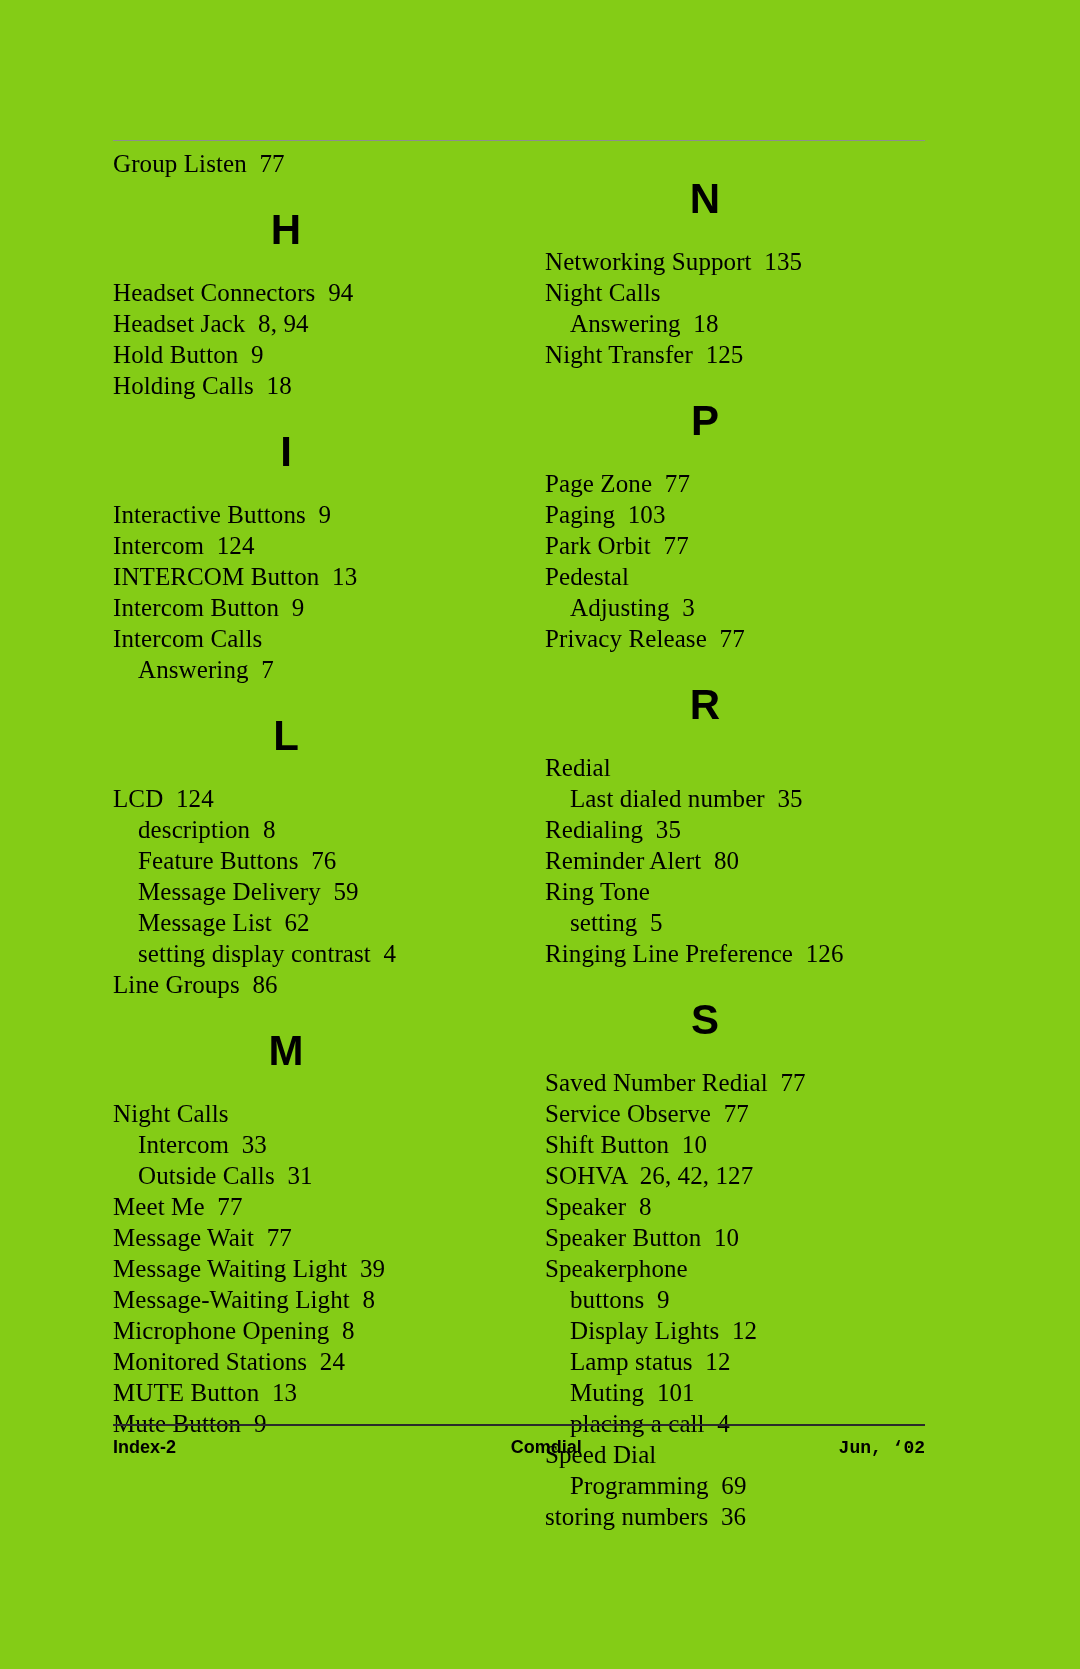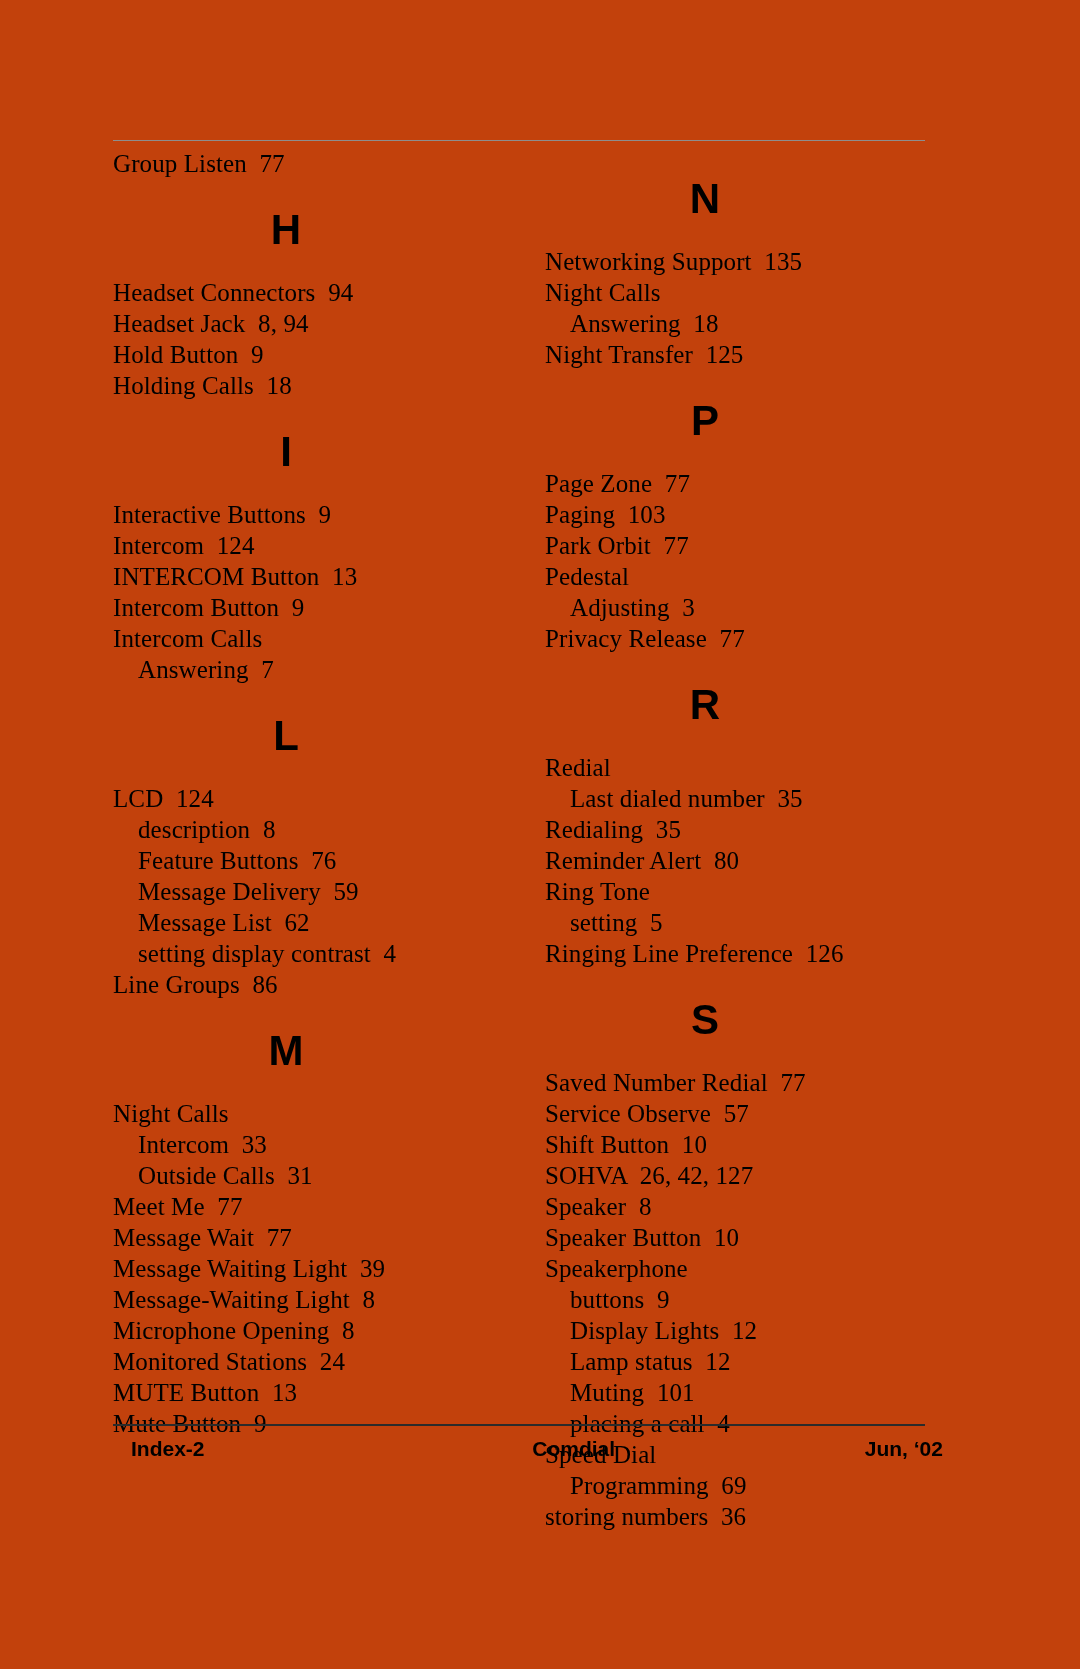--- a/index.html
+++ b/index.html
@@ -4,21 +4,21 @@
 <style>
   html, body {
     margin: 0;
     padding: 0;
     background: #ffffff;
   }
   .page {
     position: relative;
     width: 1080px;
     height: 1669px;
-    background: #c2410c;
+    background: #84cc16;
     overflow: hidden;
     font-family: "Liberation Serif", "DejaVu Serif", serif;
     color: #000000;
   }
   .rule {
     position: absolute;
     left: 113px;
     width: 812px;
     height: 1px;
     background: #8e8e8e;
@@ -68,26 +68,25 @@
     position: absolute;
     left: 113px;
     top: 1437px;
     width: 812px;
     display: flex;
     flex-direction: row;
     justify-content: space-between;
     align-items: baseline;
     font-family: "Liberation Sans", "DejaVu Sans", sans-serif;
     font-weight: bold;
-    font-size: 21px;
+    font-size: 18px;
     color: #000000;
-    margin-left: 18px;
   }
   .footer-center { flex: 0 0 auto; margin-left: 78px; }
-  .footer-right { text-align: center; }
+  .footer-right { text-align: center; font-family: Liberation Mono, monospace; }
 </style>
 </head>
 <body>
 
 <div class="page">
 
   <div class="rule rule-top"></div>
 
   <div class="columns">
     <div class="col col-left">
@@ -141,21 +140,21 @@
         <div class="letter">R</div>
         <div class="entry">Redial</div>
         <div class="entry sub">Last dialed number  35</div>
         <div class="entry">Redialing  35</div>
         <div class="entry">Reminder Alert  80</div>
         <div class="entry">Ring Tone</div>
         <div class="entry sub">setting  5</div>
         <div class="entry">Ringing Line Preference  126</div>
         <div class="letter">S</div>
         <div class="entry">Saved Number Redial  77</div>
-        <div class="entry">Service Observe  57</div>
+        <div class="entry">Service Observe  77</div>
         <div class="entry">Shift Button  10</div>
         <div class="entry">SOHVA  26, 42, 127</div>
         <div class="entry">Speaker  8</div>
         <div class="entry">Speaker Button  10</div>
         <div class="entry">Speakerphone</div>
         <div class="entry sub">buttons  9</div>
         <div class="entry sub">Display Lights  12</div>
         <div class="entry sub">Lamp status  12</div>
         <div class="entry sub">Muting  101</div>
         <div class="entry sub">placing a call  4</div>

